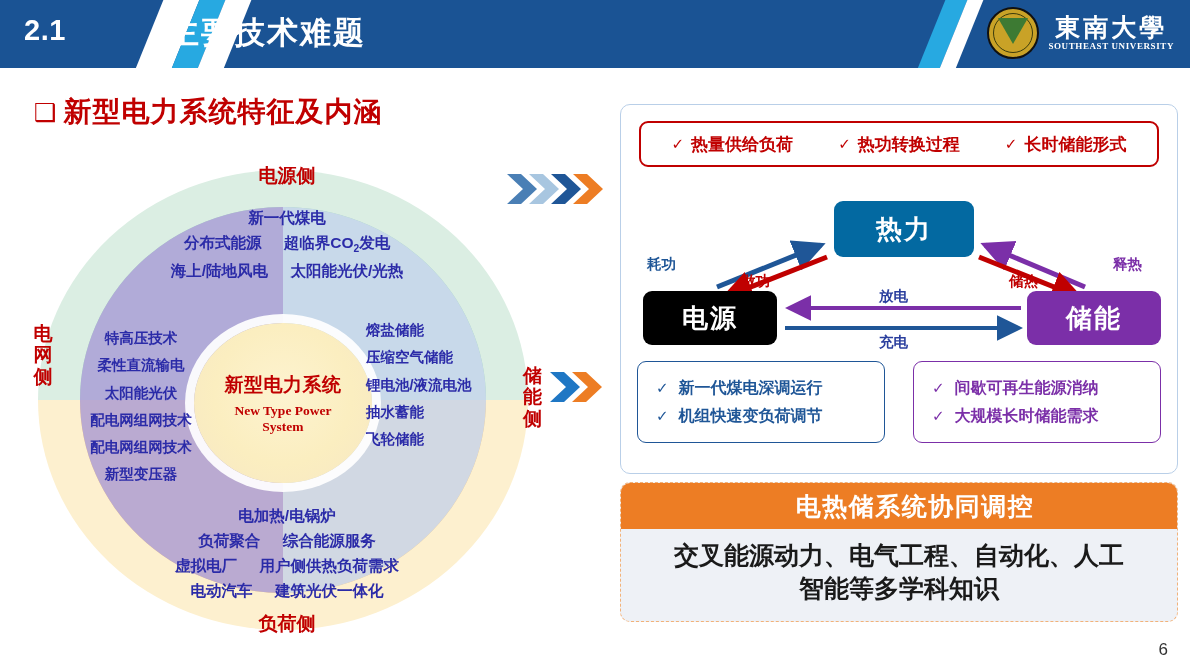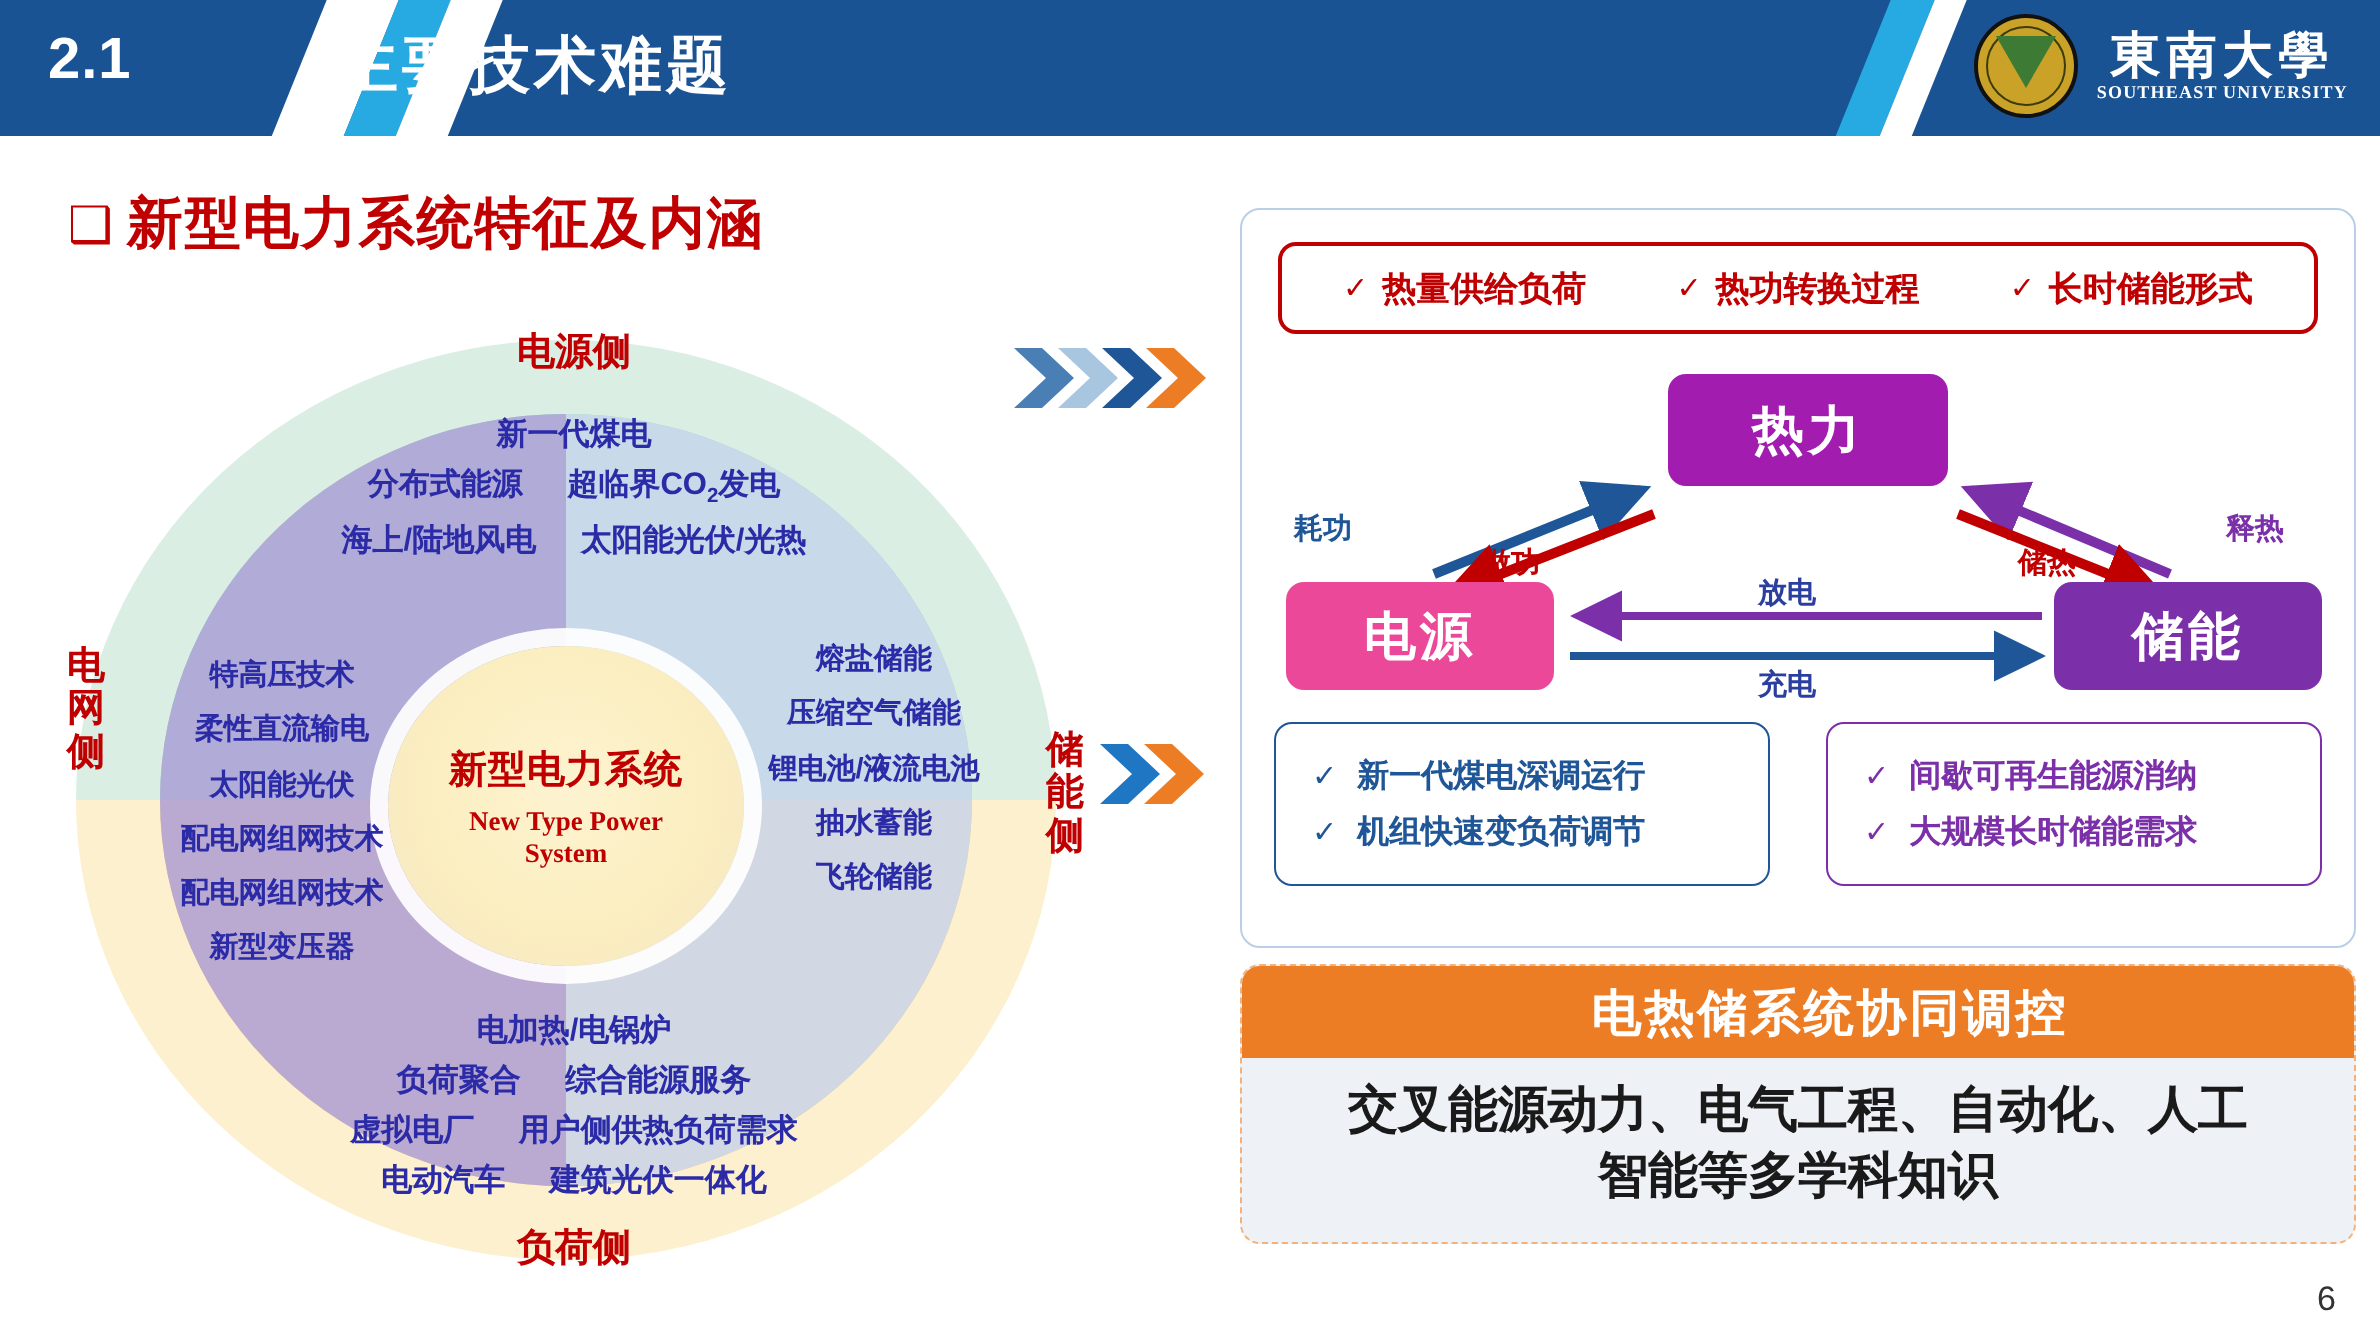--- a/index.html
+++ b/index.html
@@ -130,21 +130,21 @@
   }
   .items-bot {
     left: 50%; transform: translateX(-50%); bottom: 42px;
     width: 340px; text-align: center; font-size: 15.5px; line-height: 1.62;
   }
   .items-left {
     left: 48px; top: 170px; width: 150px; text-align: center;
     font-size: 14.5px; line-height: 1.88;
   }
   .items-right {
-    right: 48px; top: 162px; width: 142px; text-align: center;
+    right: 48px; top: 162px; width: 142px; text-align: left;
     font-size: 14.5px; line-height: 1.88;
   }
   .items-top .row span, .items-bot .row span { margin: 0 9px; }
   sub { font-size: 0.66em; }
 
   
   .chev-group { position: absolute; display: flex; z-index: 8; }
 
   
   .right-panel {
@@ -160,22 +160,22 @@
   .chk-item { display: flex; align-items: center; gap: 7px; white-space: nowrap; }
   .chk { font-size: 15px; font-weight: bold; }
   .red-box .chk, .red-box .chk-txt { color: #c00000; }
   .chk-txt { font-size: 17px; font-weight: bold; }
 
   .node {
     position: absolute; border-radius: 9px;
     display: flex; align-items: center; justify-content: center;
     color: #ffffff; font-size: 26px; font-weight: bold; letter-spacing: 2px;
   }
-  .node-heat { left: 213px; top: 82px; width: 140px; height: 56px; background: #a21caf; }
-  .node-src  { left: 22px;  top: 186px; width: 134px; height: 54px; background: #ec4899; }
+  .node-heat { left: 213px; top: 96px; width: 140px; height: 56px; background: #0369a1; }
+  .node-src  { left: 22px;  top: 186px; width: 134px; height: 54px; background: #000000; }
   .node-sto  { left: 406px; top: 186px; width: 134px; height: 54px; background: #7b2fa8; }
 
   .arrow-lbl { position: absolute; font-size: 14.5px; font-weight: bold; z-index: 4; }
 
   .sub-box {
     position: absolute; border-radius: 9px; padding: 7px 12px;
     display: flex; flex-direction: column; justify-content: center; gap: 7px;
   }
   .sub-blue { left: 16px; top: 256px; width: 248px; height: 82px; border: 1.8px solid #1f5697; }
   .sub-blue .chk, .sub-blue .chk-txt { color: #1f5697; }

